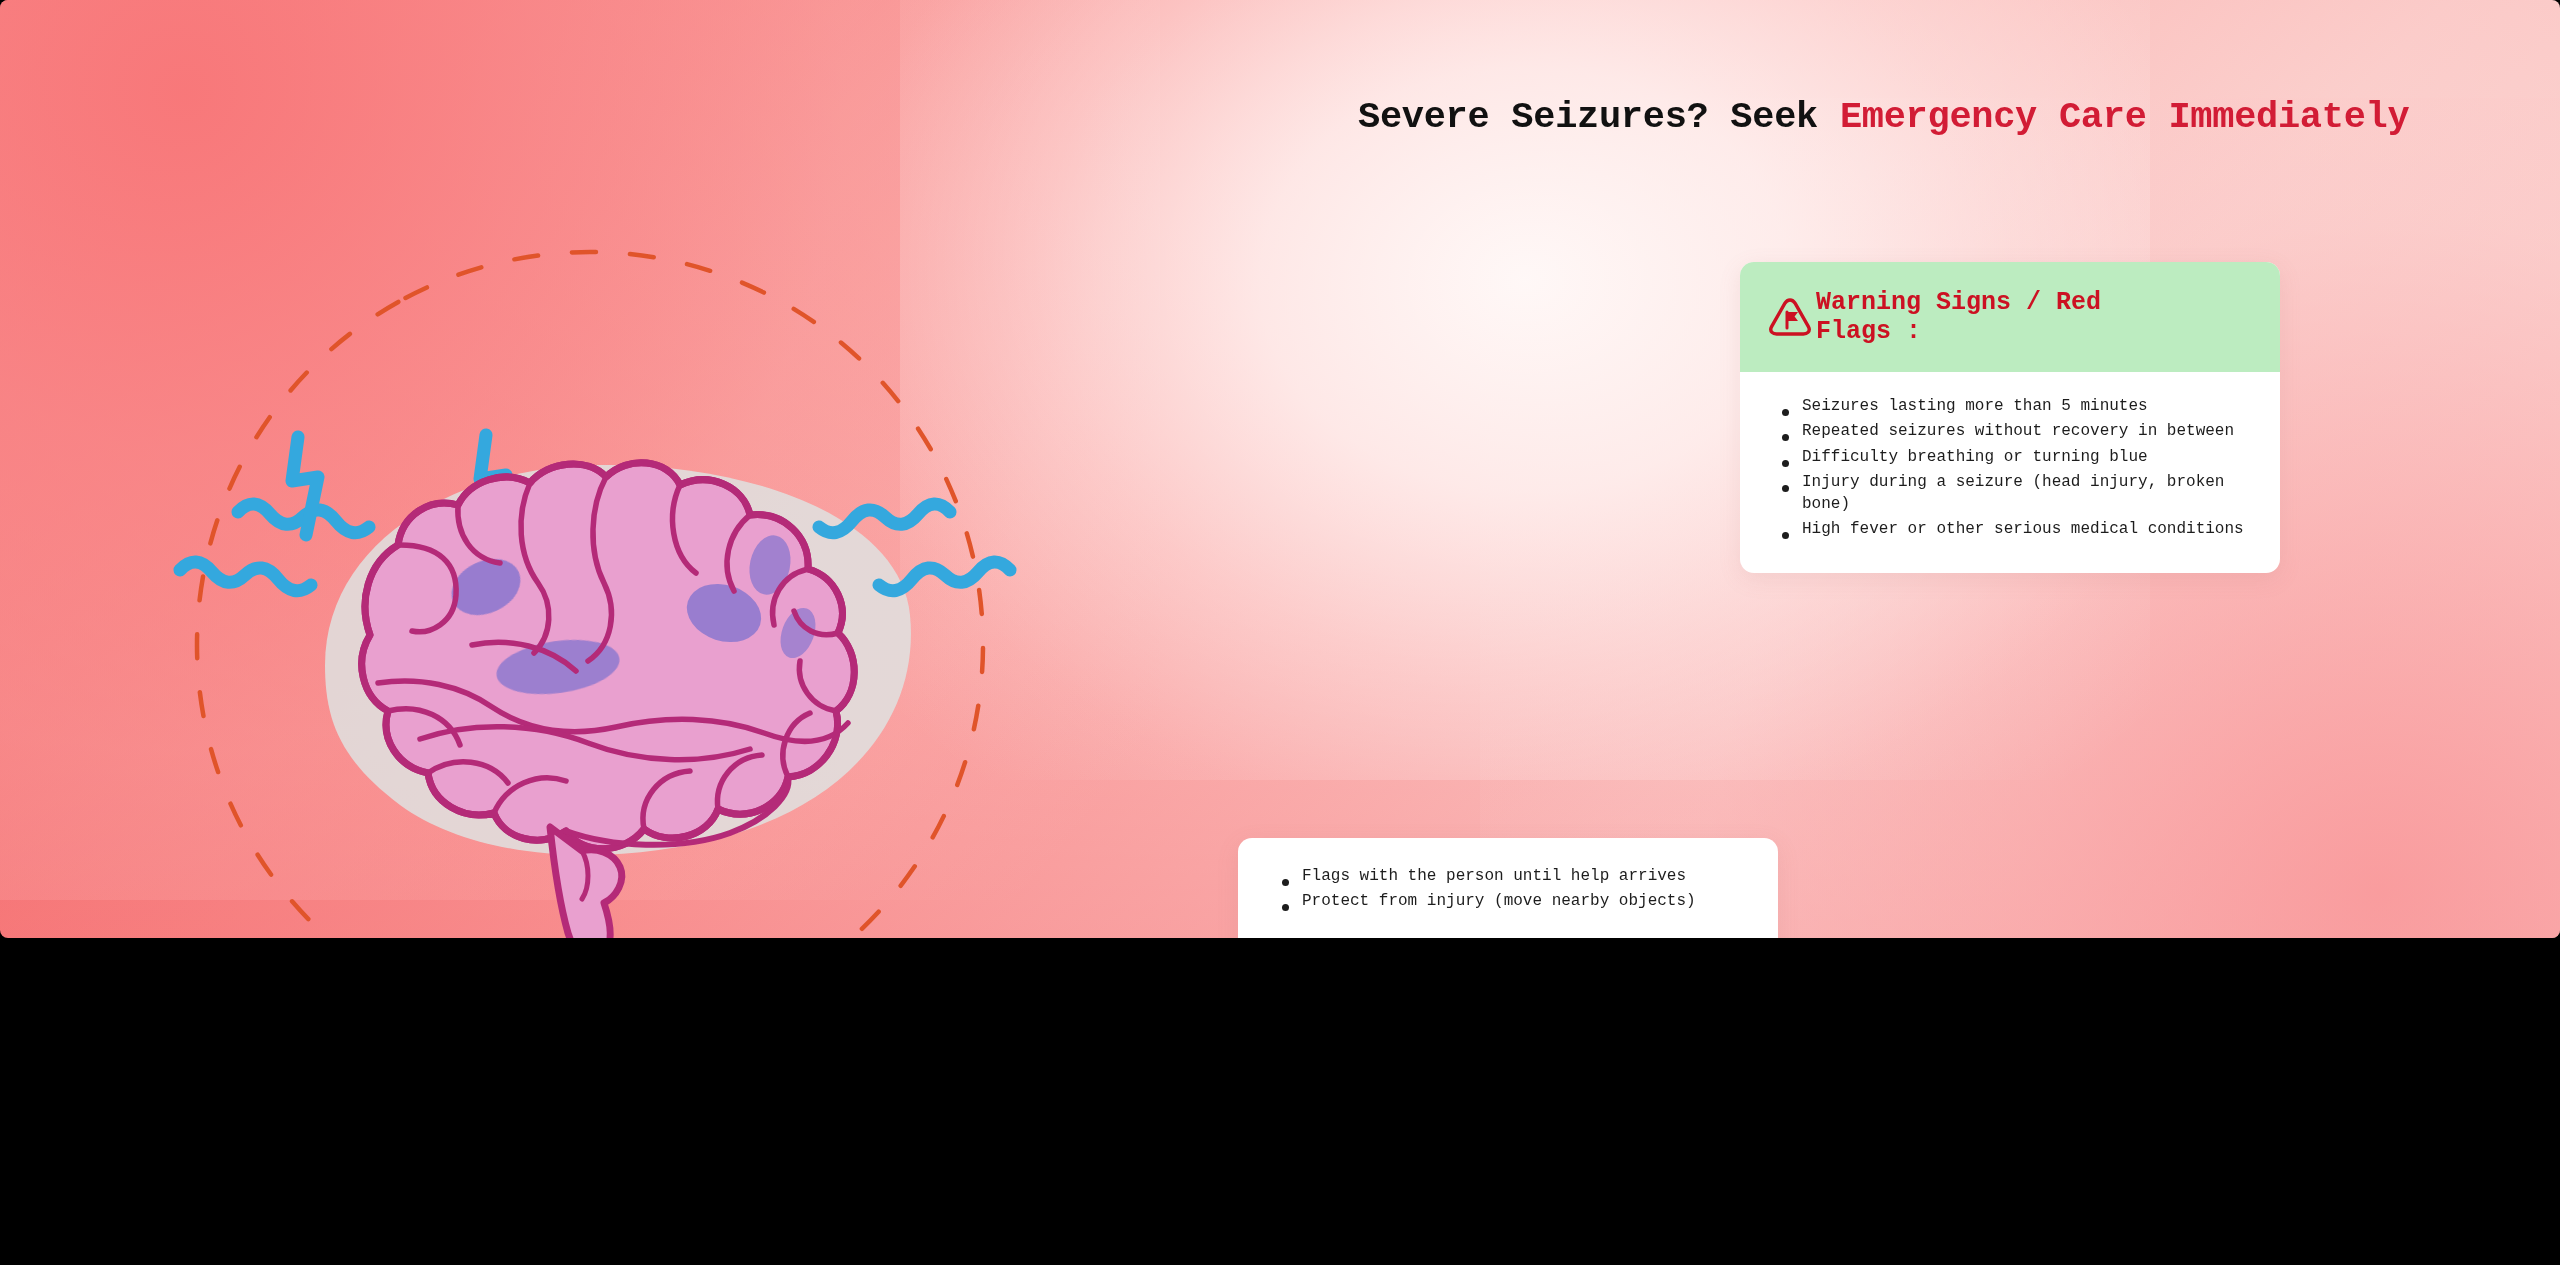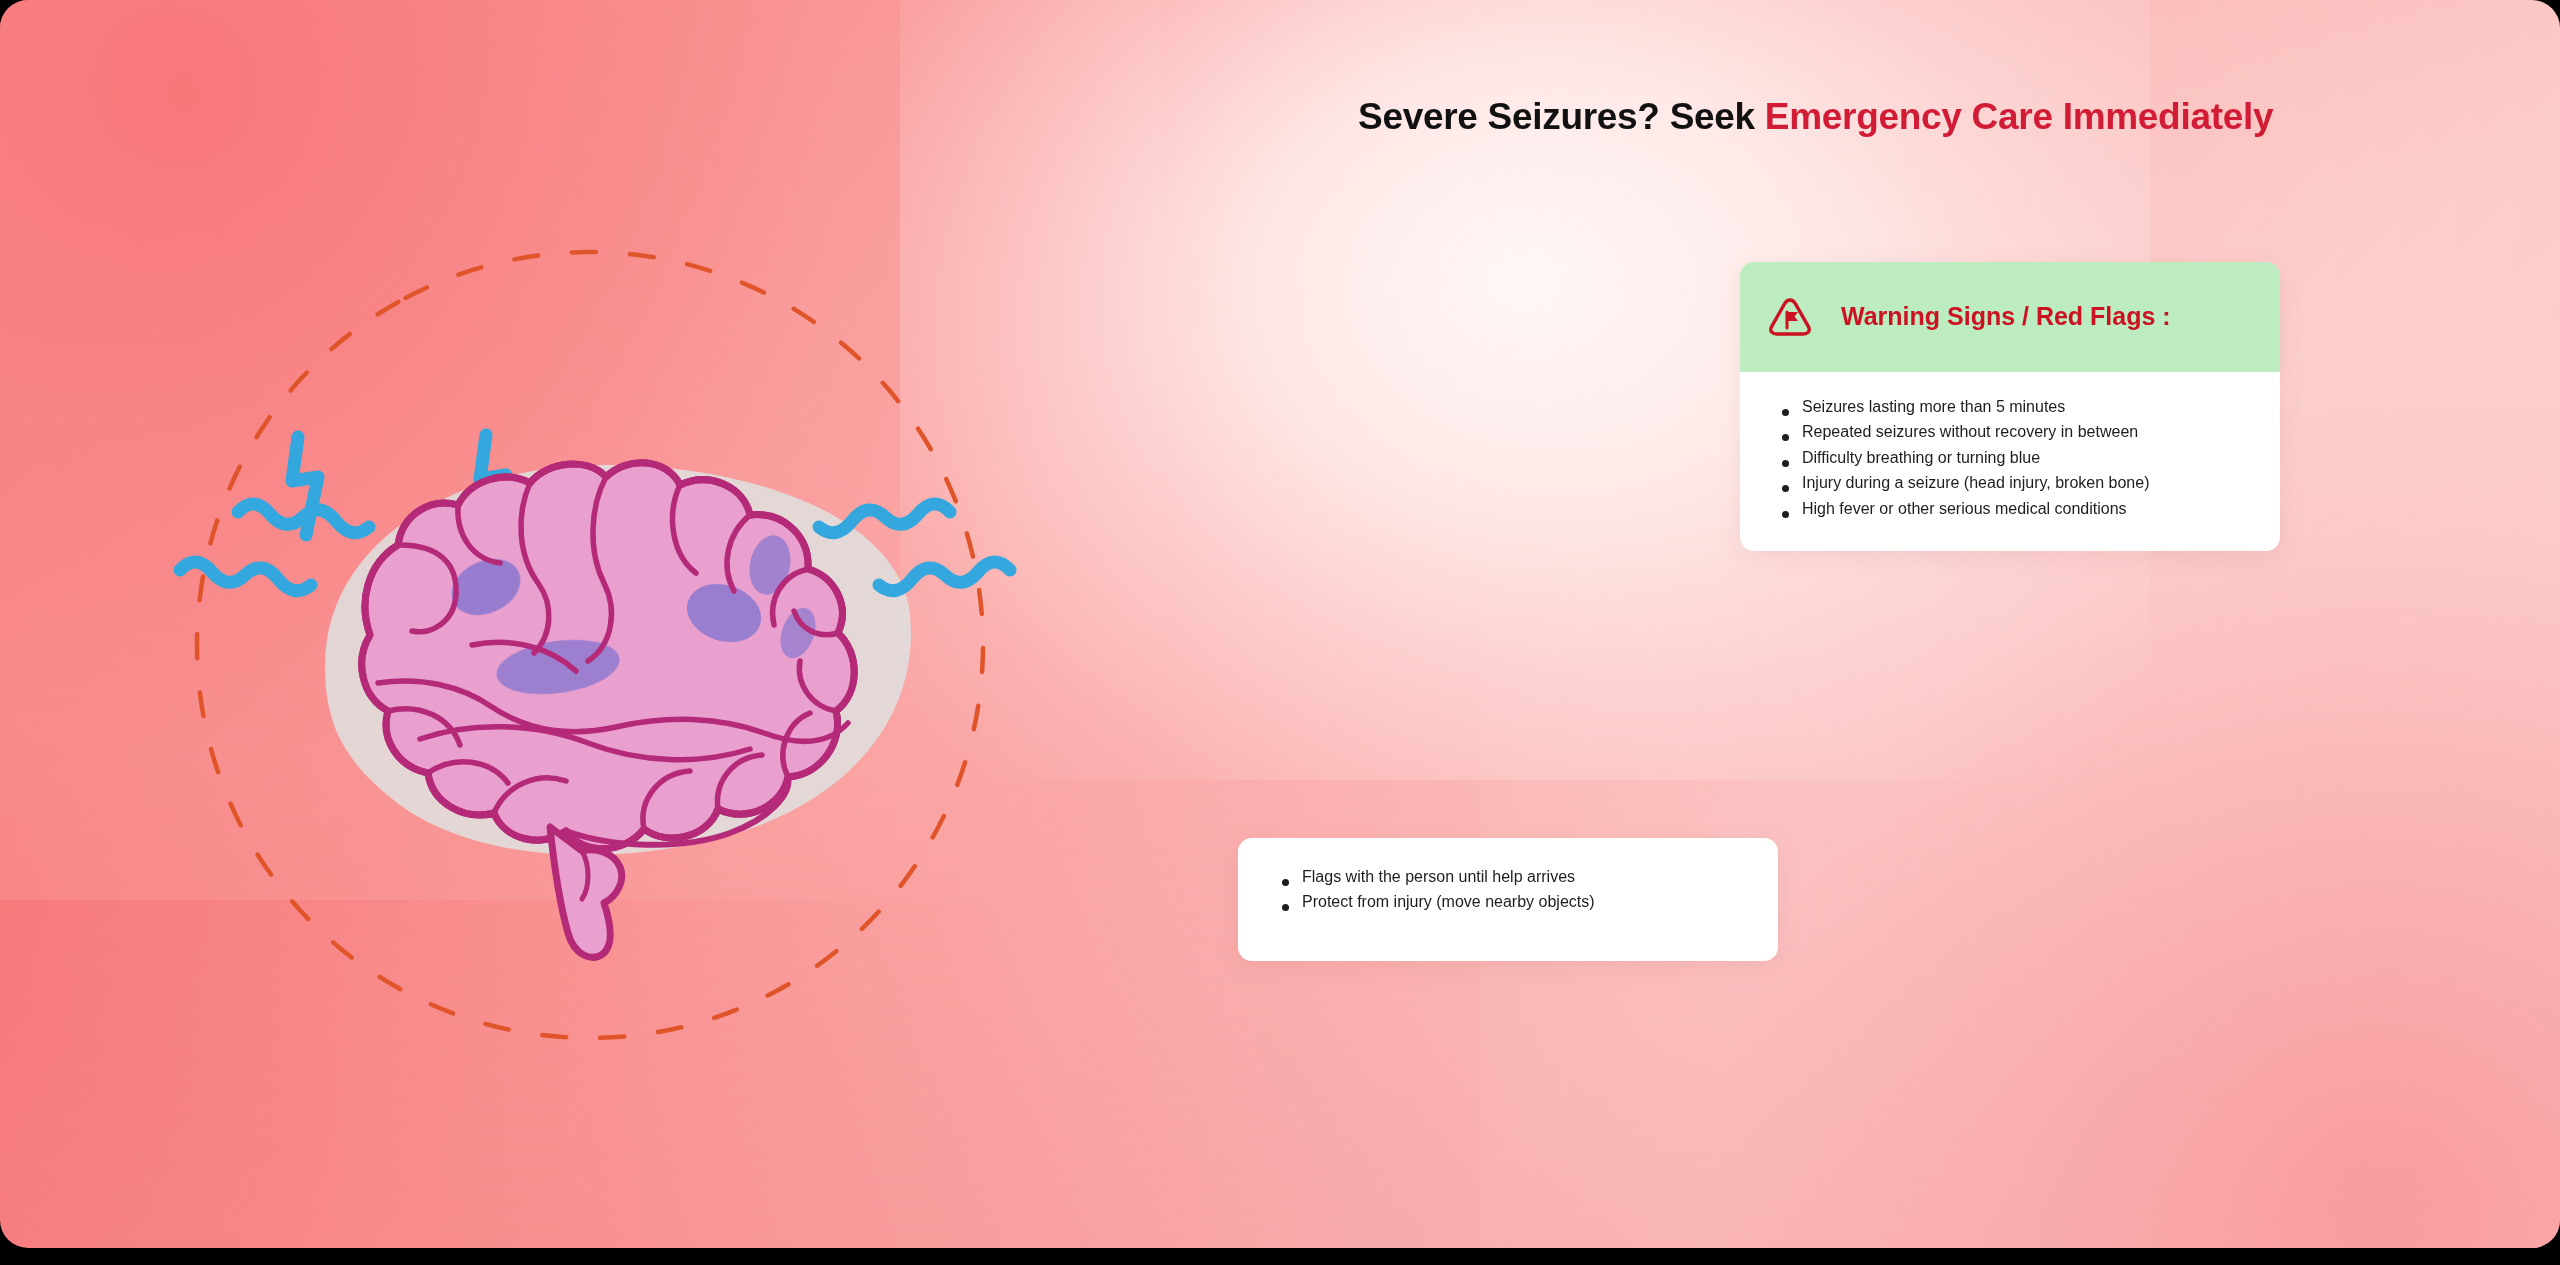--- a/index.html
+++ b/index.html
@@ -10,27 +10,28 @@
   body {
     width: 2560px;
     height: 1265px;
     overflow: hidden;
     font-family: "Liberation Sans", sans-serif;
   }
 
   #slide {
     position: relative;
     width: 2560px;
-    height: 1248px;
-    border-radius: 28px;
+    height: 938px;
+    border-radius: 8px;
     overflow: hidden;
     background:
       radial-gradient(120% 125% at 72% 18%, #fdf4f3 0%, #fdeeec 16%, #fde4e3 32%, #fcd6d6 48%, #fbc7c8 64%, #fabcbe 78%, #f9b3b5 100%),
       linear-gradient(135deg, #f98b8b 0%, #fba0a0 22%, #fdc0bf 45%, #fddedd 70%, #fdeceb 100%);
     background-blend-mode: multiply, normal;
+    font-family: Liberation Mono, monospace;
   }
   
   #glowTL {
     position: absolute;
     left: -340px; top: -400px;
     width: 1500px; height: 1300px;
     background: radial-gradient(circle at 35% 38%, rgba(248,120,122,0.92) 0%, rgba(249,137,139,0.72) 28%, rgba(250,164,164,0.40) 52%, rgba(252,200,200,0.12) 74%, rgba(253,225,224,0) 92%);
     pointer-events: none;
   }
   #glowBR {
@@ -78,21 +79,21 @@
     background: #ffffff;
     border-radius: 14px;
     box-shadow: 0 6px 22px rgba(180,110,110,0.13);
     overflow: hidden;
     z-index: 25;
   }
   .card-header {
     background: #bcecc0;
     display: flex;
     align-items: center;
-    gap: 27px;
+    gap: 2px;
     padding: 20px 26px 20px 26px;
     box-sizing: border-box;
   }
   .card-header .hdr-icon {
     flex: 0 0 auto;
     width: 48px;
     height: 48px;
     display: flex;
     align-items: center;
     justify-content: center;

